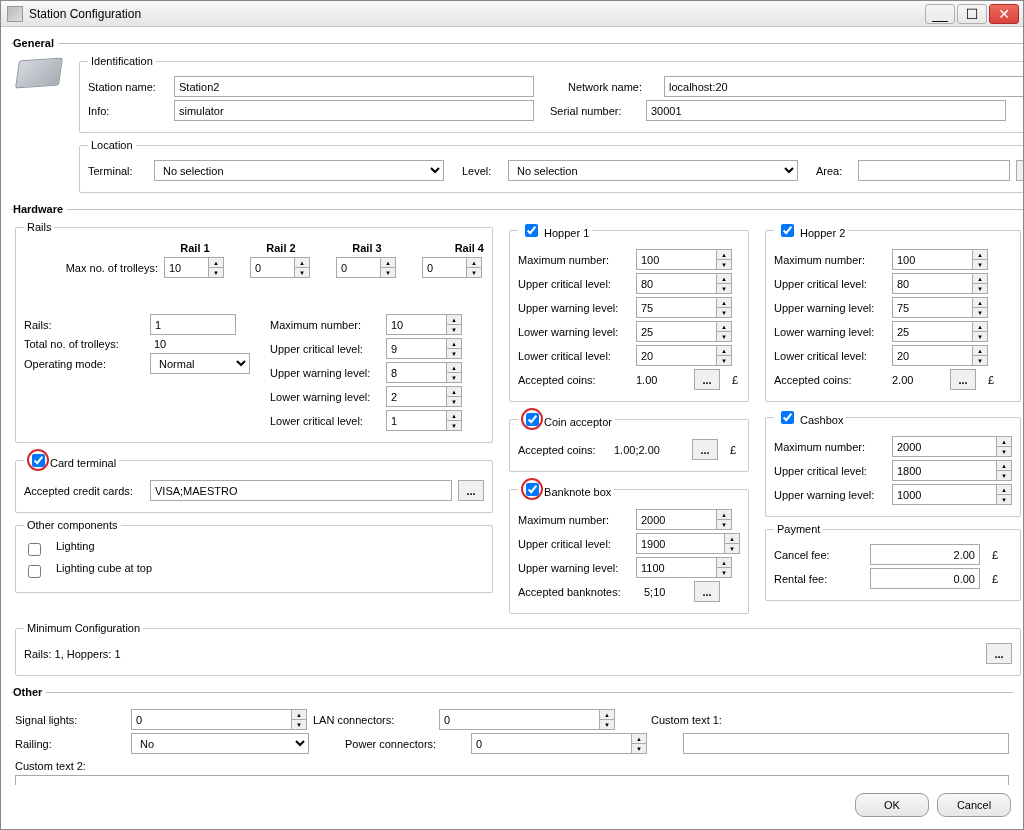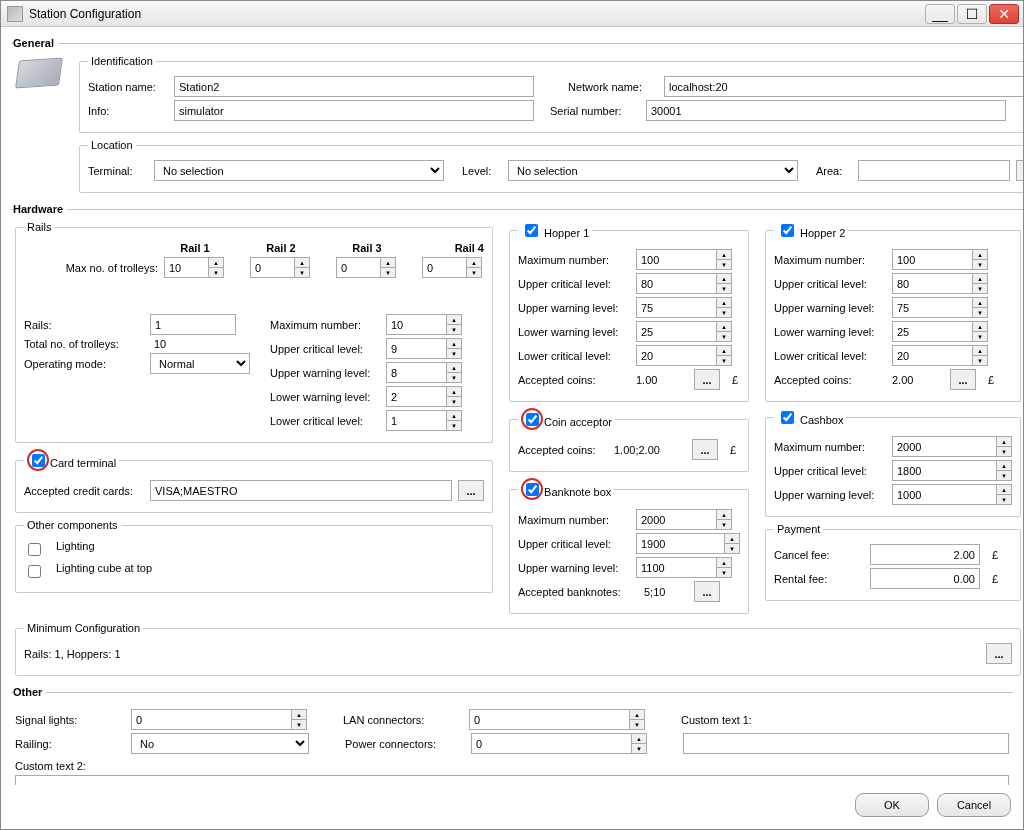--- a/index.html
+++ b/index.html
@@ -618,21 +618,21 @@
       <div style="padding:4px 4px 0 4px;">
         <div class="row">
           <label class="lbl" style="width:110px">Signal lights:</label>
           <span class="spinner">
               <input style="width: 160px;" value="0">
               <span class="sp-btns">
                 <div>▲</div>
                 <div>▼</div>
               </span>
             </span>
-          <label class="lbl" style="width:120px;margin-left:30px">LAN connectors:</label>
+          <label class="lbl" style="width:120px;">LAN connectors:</label>
           <span class="spinner">
               <input style="width: 160px;" value="0">
               <span class="sp-btns">
                 <div>▲</div>
                 <div>▼</div>
               </span>
             </span>
           <label class="lbl" style="width:90px;margin-left:30px">Custom text 1:</label>
         </div>
         <div class="row">

